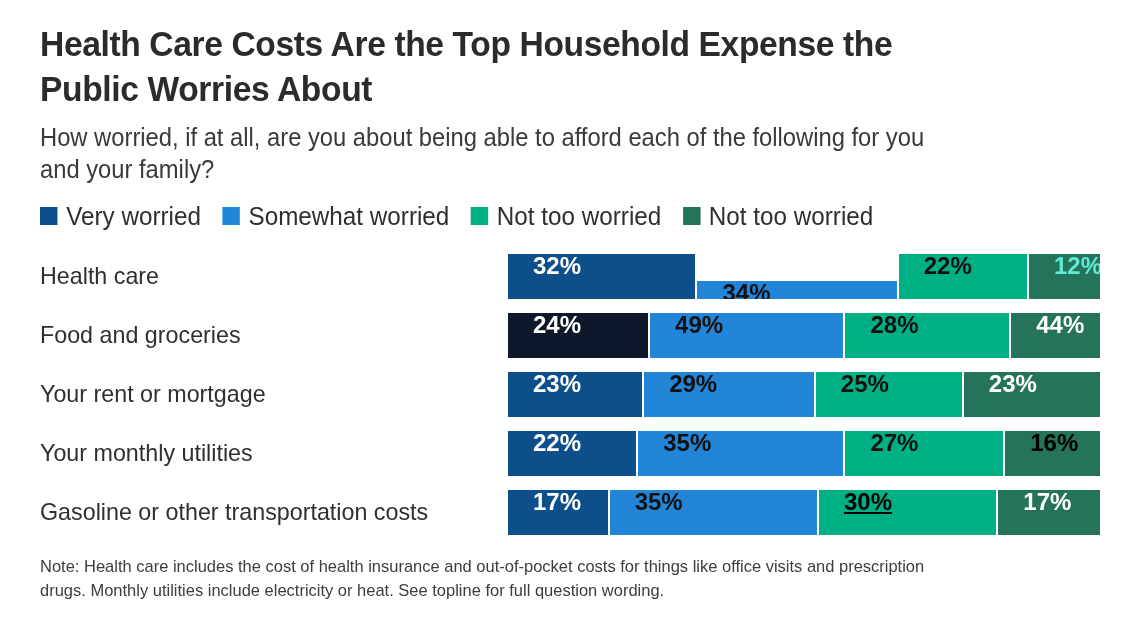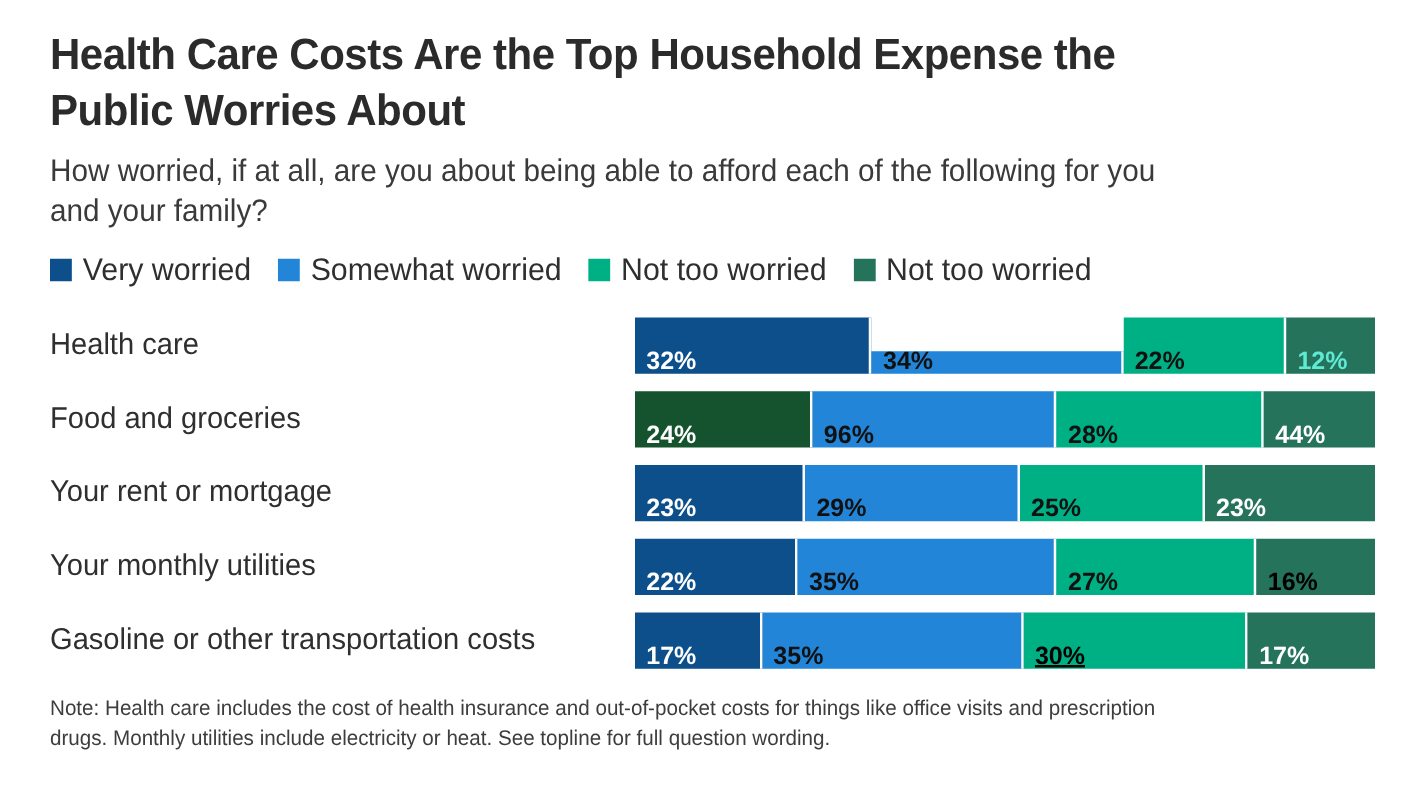--- a/index.html
+++ b/index.html
@@ -98,24 +98,24 @@
   }
   .row-bar {
     flex: 0 0 592px;
     width: 592px;
     height: 45px;
     display: flex;
     align-items: stretch;
   }
   .seg {
     display: flex;
-    align-items: flex-end;
+    align-items: flex-start;
     box-sizing: border-box;
-    padding-left: 9px;
-    font-size: 20px;
+    padding-left: 25px;
+    font-size: 24px;
     font-weight: bold;
     line-height: 1;
     border-right: 2px solid #ffffff;
     overflow: hidden;
   }
   .seg:last-child {
     border-right: 0;
   }
   .seg-label {
     white-space: nowrap;
@@ -177,25 +177,25 @@
             <span class="seg-label">22%</span>
           </div>
           <div class="seg" style="flex: 0 0 12%; background: rgb(38, 115, 92); color: #5eead4;">
             <span class="seg-label">12%</span>
           </div>
         </div>
       </div>
       <div class="row">
         <div class="row-label">Food and groceries</div>
         <div class="row-bar">
-          <div class="seg" style="flex: 0 0 24%; background: #14532d; color: rgb(255, 255, 255);">
+          <div class="seg" style="flex: 0 0 24%; background: #0f172a; color: rgb(255, 255, 255);">
             <span class="seg-label">24%</span>
           </div>
           <div class="seg" style="flex: 0 0 33%; background: rgb(34, 133, 216); color: rgb(17, 17, 17);">
-            <span class="seg-label">96%</span>
+            <span class="seg-label">49%</span>
           </div>
           <div class="seg" style="flex: 0 0 28%; background: rgb(0, 176, 133); color: rgb(17, 17, 17);">
             <span class="seg-label">28%</span>
           </div>
           <div class="seg" style="flex: 0 0 15%; background: rgb(38, 115, 92); color: rgb(255, 255, 255);">
             <span class="seg-label">44%</span>
           </div>
         </div>
       </div>
       <div class="row">

